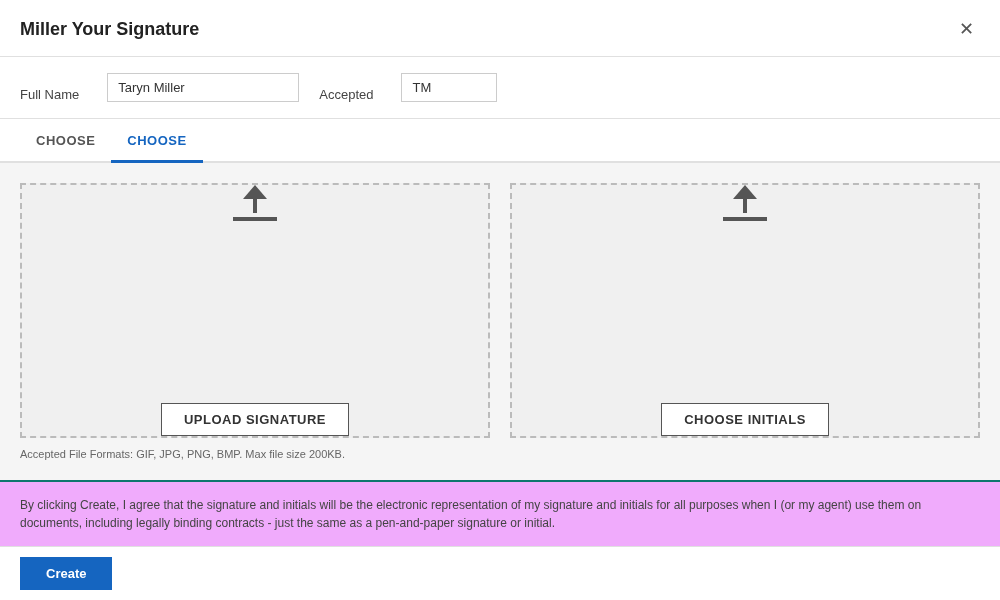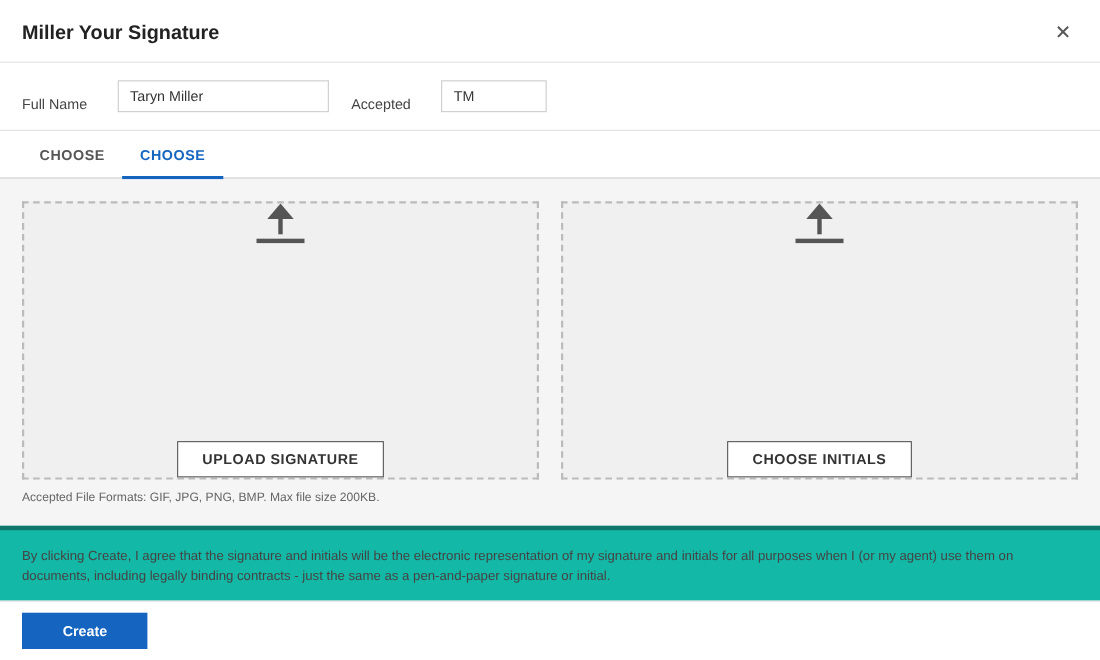--- a/index.html
+++ b/index.html
@@ -128,38 +128,38 @@
       color: #333;
       cursor: pointer;
       letter-spacing: 0.5px;
     }
     .file-info {
       margin-top: 10px;
       font-size: 11px;
       color: #666;
     }
     .legal-text {
-      background: #14b8a6;
-      border-top: 4px solid #0f766e;
+      background: #f0abfc;
+      border-top: 2px solid #0f766e;
       padding: 14px 20px;
       font-size: 12px;
       color: #444;
       line-height: 1.5;
     }
     .modal-footer {
       display: flex;
       align-items: center;
       padding: 10px 20px;
       border-top: 1px solid #e0e0e0;
     }
     .create-btn {
       background: #1565c0;
       color: #fff;
       border: none;
-      padding: 9px 37px;
+      padding: 9px 26px;
       font-size: 13px;
       font-weight: bold;
       cursor: pointer;
     }
   </style>
 </head>
 <body>
 
 <div class="modal">
 

